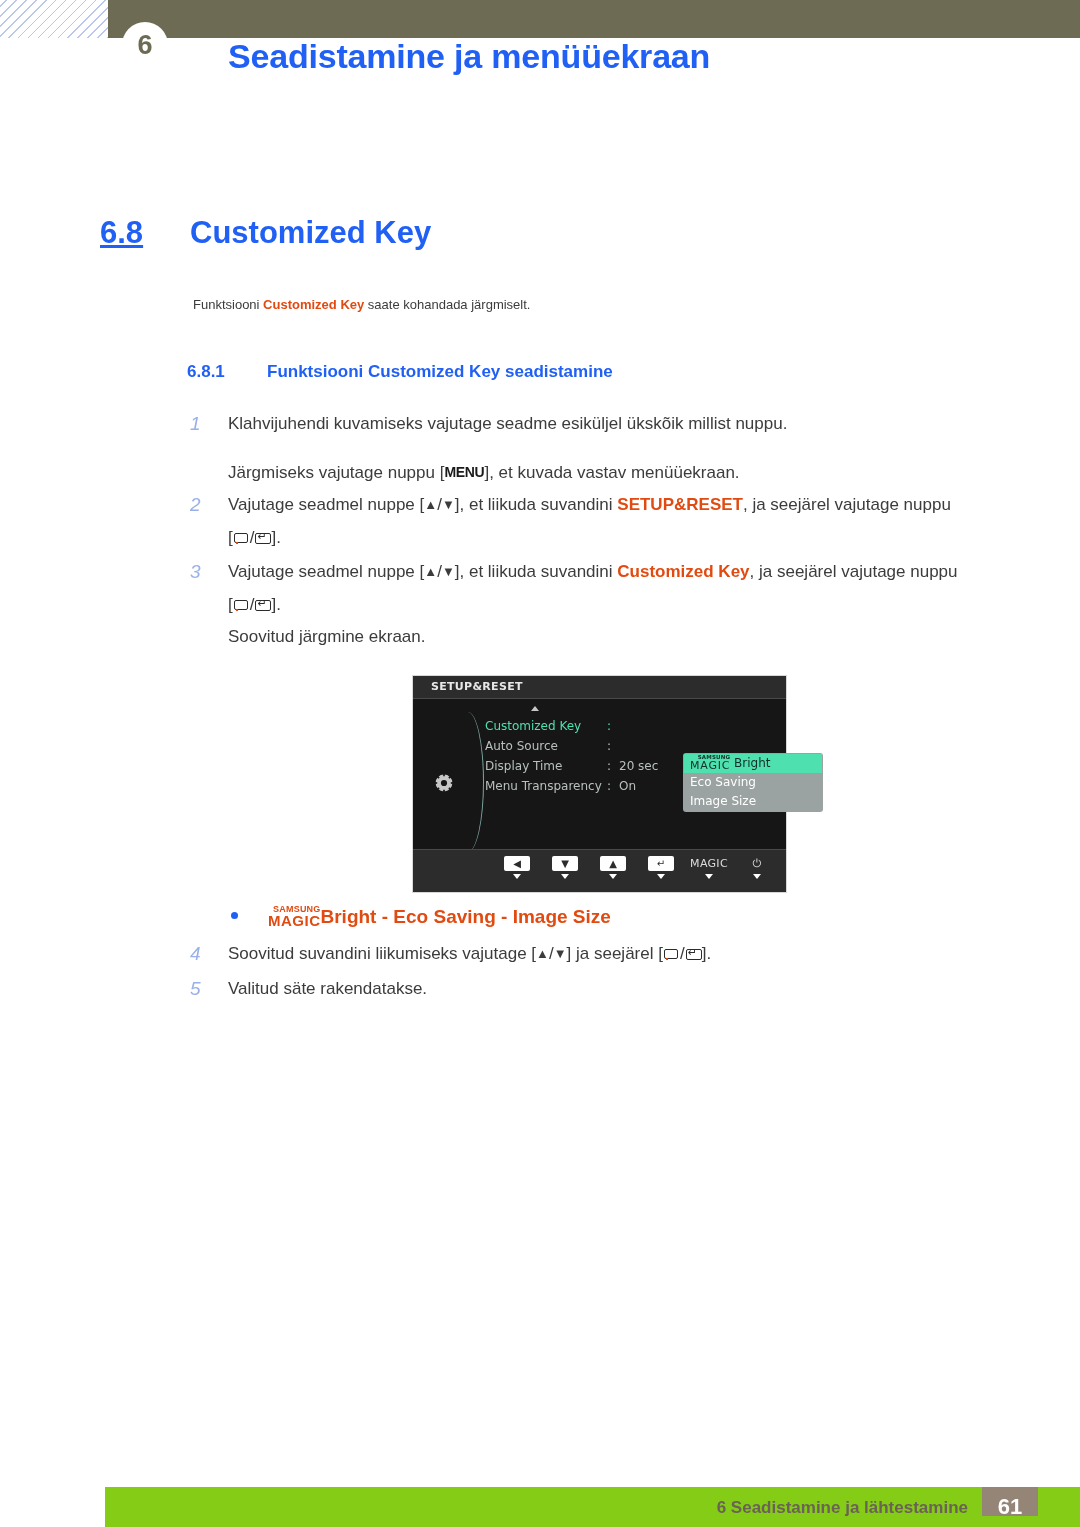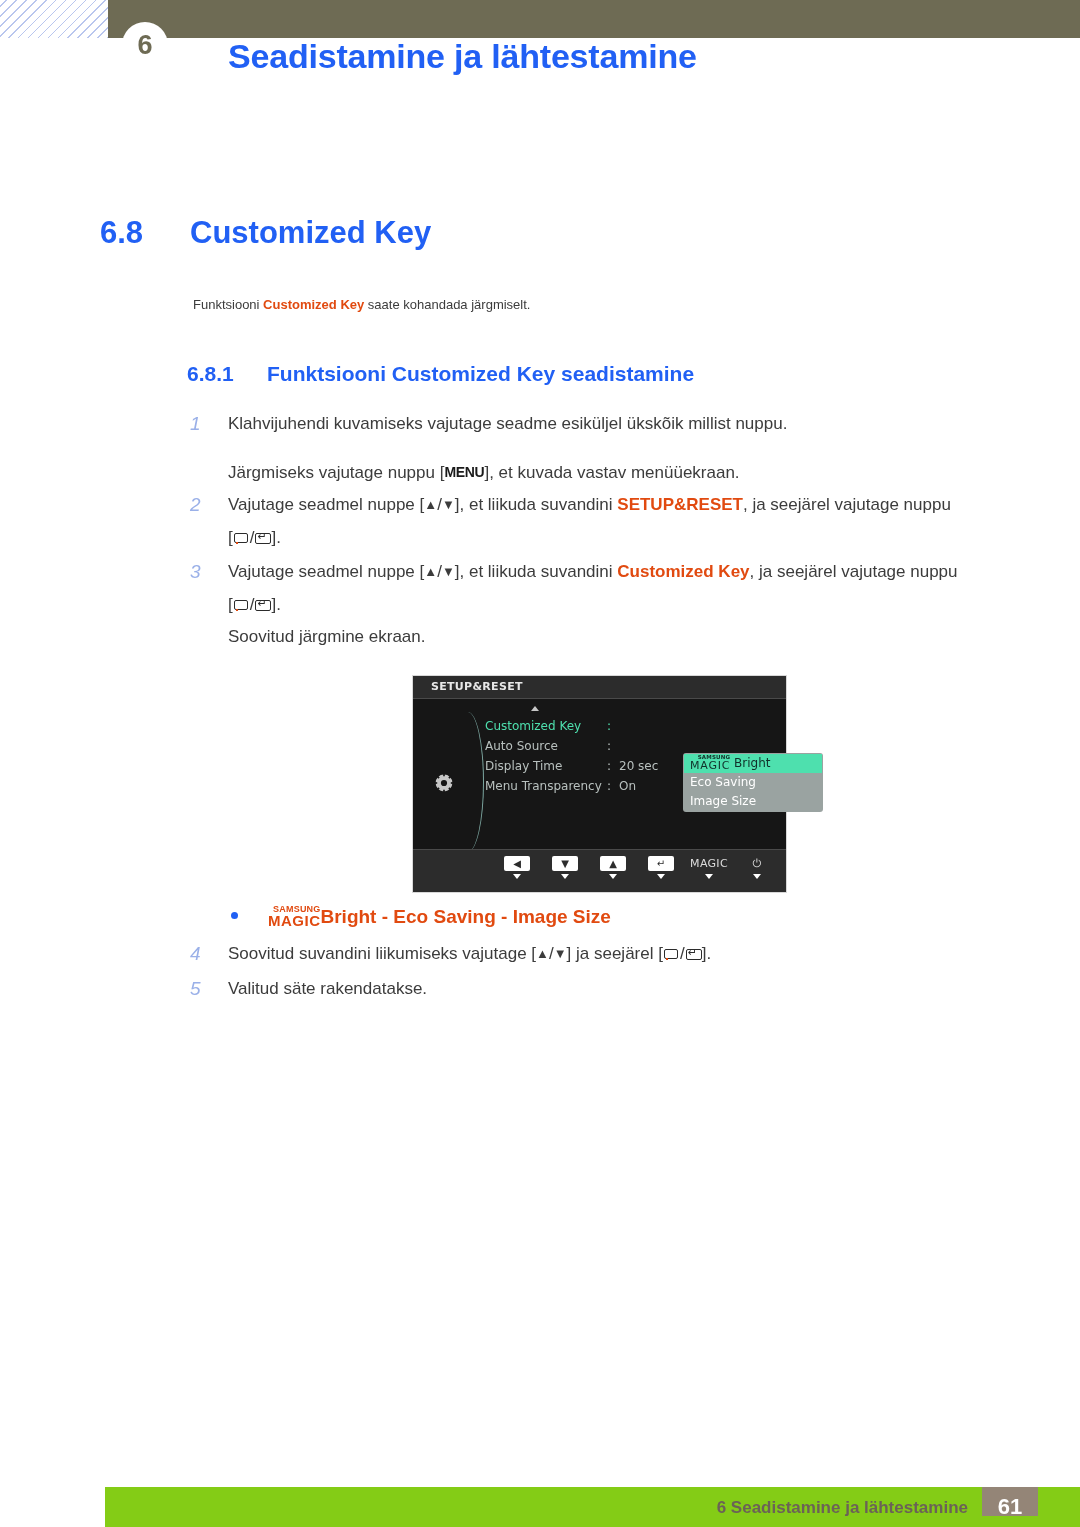--- a/index.html
+++ b/index.html
@@ -81,39 +81,39 @@
     position: absolute;
     left: 100px;
     top: 215px;
     display: flex;
     align-items: baseline;
     color: #2160f4;
     font-size: 31px;
     font-weight: bold;
     white-space: nowrap;
   }
-  .h1-num { width: 90px; display: inline-block; }
+  .h1-num { width: 90px; display: inline-block; text-decoration: underline; }
 
   .intro-line {
     position: absolute;
     left: 193px;
     top: 297px;
     font-size: 13px;
     color: #3c3c3c;
     white-space: nowrap;
   }
 
   .h2-row {
     position: absolute;
     left: 187px;
     top: 362px;
     display: flex;
     align-items: flex-start;
     color: #2160f4;
-    font-size: 21px;
+    font-size: 17px;
     font-weight: bold;
     white-space: nowrap;
   }
   .h2-num { width: 80px; display: inline-block; }
 
   
   .steps {
     position: absolute;
     left: 190px;
     top: 408px;
@@ -426,21 +426,21 @@
     line-height: 40px;
   }
 </style>
 </head>
 <body>
 
 <div class="page-header">
   <div class="stripe-panel"></div>
   <div class="header-band"></div>
   <div class="chapter-badge">6</div>
-  <div class="header-title">Seadistamine ja lähtestamine</div>
+  <div class="header-title">Seadistamine ja menüüekraan</div>
 </div>
 
 <div class="content">
 
   <div class="h1-row">
     <span class="h1-num">6.8</span>
     <span>Customized Key</span>
   </div>
 
   <div class="intro-line">

